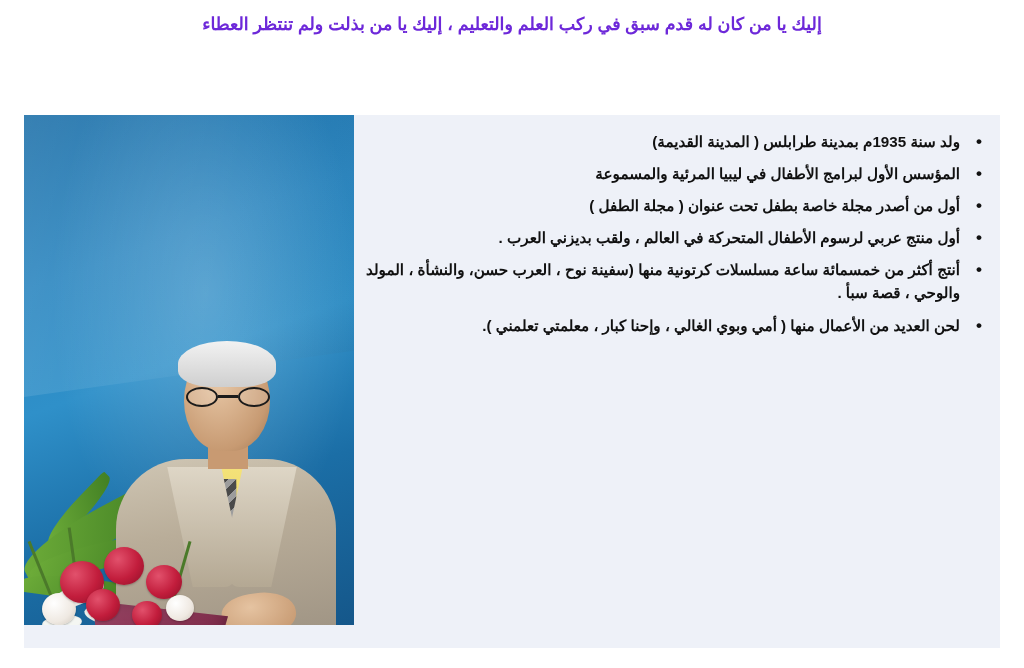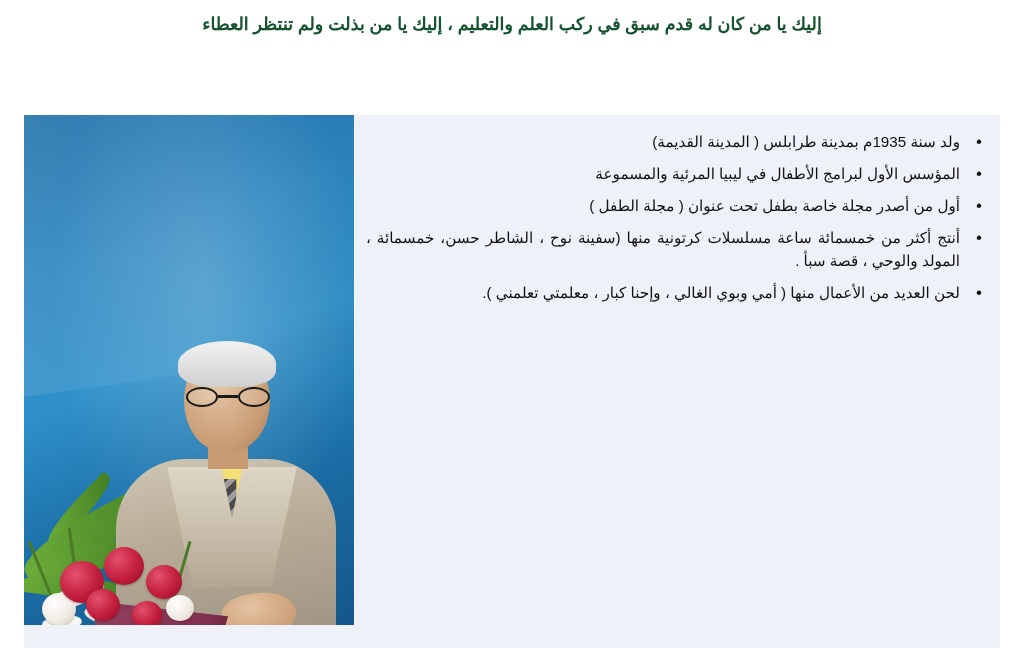--- a/index.html
+++ b/index.html
@@ -25,21 +25,21 @@
     top: 10px;
     left: 0;
     width: 1024px;
     text-align: center;
     direction: rtl;
   }
   .header-line {
     font-family: "Liberation Sans", sans-serif;
     font-weight: bold;
     font-size: 17.5px;
-    color: #14532d;
+    color: #6d28d9;
     line-height: 1.62;
     letter-spacing: 0px;
     white-space: nowrap;
   }
 
   
   .panel {
     position: absolute;
     top: 115px;
     left: 24px;
@@ -248,21 +248,21 @@
   ul.bullets {
     list-style: none;
     margin: 0;
     padding: 0;
   }
   ul.bullets > li {
     position: relative;
     padding-right: 26px;
     margin-bottom: 9px;
     color: #111111;
-    font-weight: normal;
+    font-weight: bold;
     font-size: 15.2px;
     line-height: 1.52;
     text-align: justify;
     text-align-last: right;
   }
   ul.bullets > li::before {
     content: "•";
     position: absolute;
     right: 4px;
     top: -1px;
@@ -326,18 +326,19 @@
         <div class="rose white w2"></div>
       </div>
     </div>
   </div>
 
   <div class="content">
     <ul class="bullets">
       <li>ولد سنة 1935م بمدينة طرابلس ( المدينة القديمة)</li>
       <li>المؤسس الأول لبرامج الأطفال في ليبيا المرئية والمسموعة</li>
       <li>أول من أصدر مجلة خاصة بطفل تحت عنوان ( مجلة الطفل )</li>
-      <li>أنتج أكثر من خمسمائة ساعة مسلسلات كرتونية منها (سفينة نوح ، الشاطر حسن، خمسمائة ، المولد والوحي ، قصة سبأ .</li>
+      <li>أول منتج عربي لرسوم الأطفال المتحركة في العالم ، ولقب بديزني العرب .</li>
+      <li>أنتج أكثر من خمسمائة ساعة مسلسلات كرتونية منها (سفينة نوح ، العرب حسن، والنشأة ، المولد والوحي ، قصة سبأ .</li>
       <li>لحن العديد من الأعمال منها ( أمي وبوي الغالي ، وإحنا كبار ، معلمتي تعلمني ).</li>
     </ul>
   </div>
 
 </div>
 
 </body></html>

